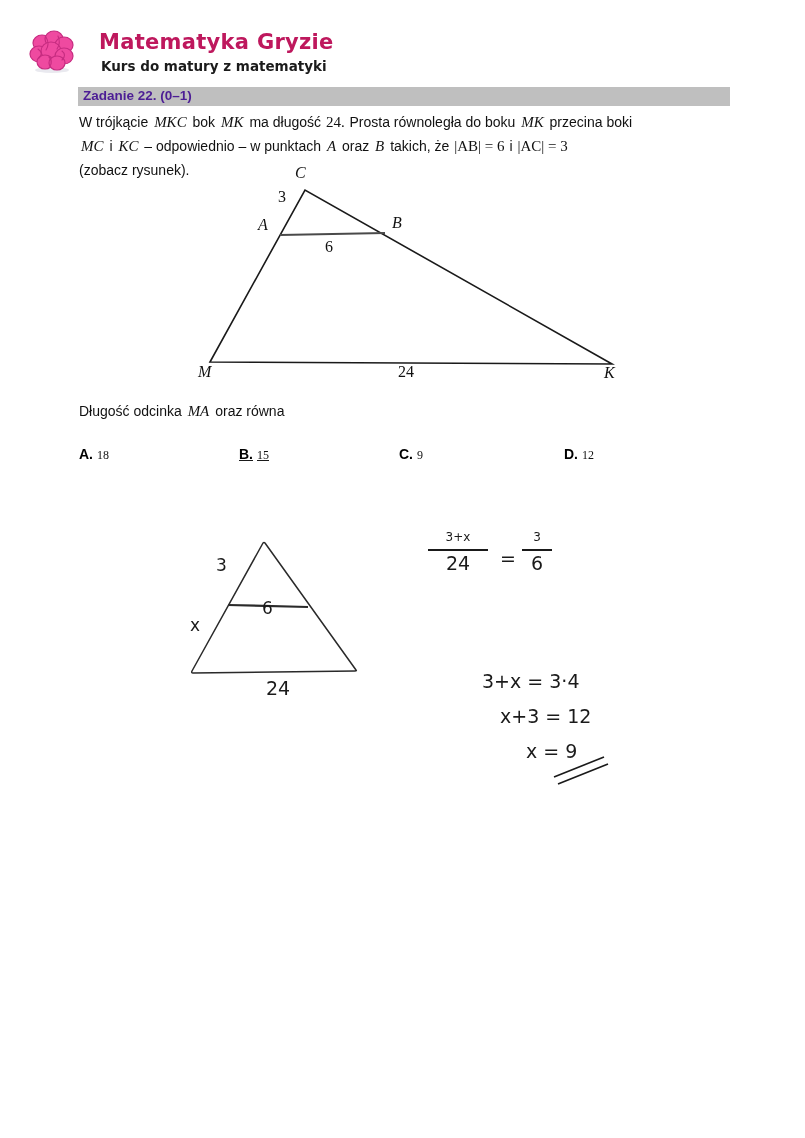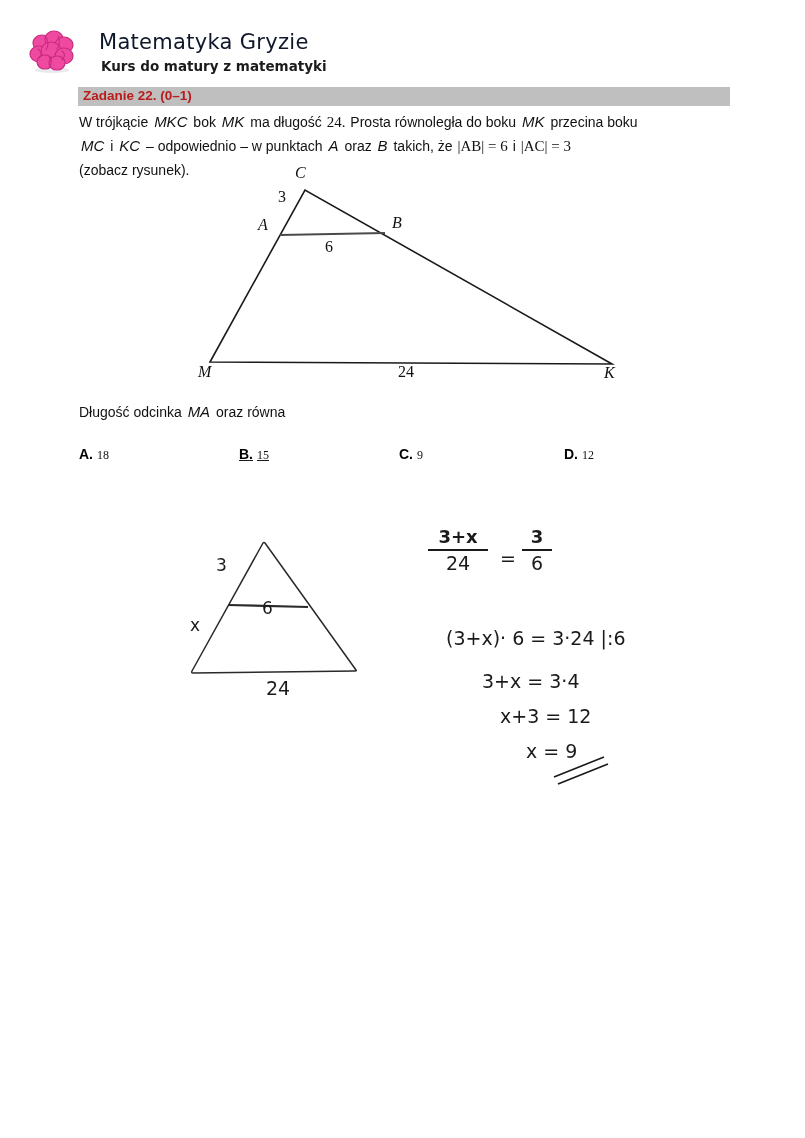--- a/index.html
+++ b/index.html
@@ -28,23 +28,23 @@
     left: 26px;
     top: 27px;
     width: 52px;
     height: 48px;
   }
   #brand-title {
     position: absolute;
     left: 99px;
     top: 30px;
     font-size: 21px;
-    font-weight: normal;
+    font-weight: bold;
     letter-spacing: 0.3px;
-    color: #0f172a;
+    color: #be185d;
     font-family: "DejaVu Sans", sans-serif;
     white-space: nowrap;
   }
   #brand-subtitle {
     position: absolute;
     left: 101px;
     top: 58px;
     font-size: 13.5px;
     font-weight: bold;
     color: #1b1b1b;
@@ -61,37 +61,37 @@
     width: 652px;
     height: 19px;
     background: #bfbfbf;
   }
   #task-banner-label {
     position: absolute;
     left: 5px;
     top: 1px;
     font-size: 13.5px;
     font-weight: bold;
-    color: #b91c1c;
+    color: #4c1d95;
     font-family: "Liberation Sans", sans-serif;
     white-space: nowrap;
   }
 
   
   #problem-statement {
     position: absolute;
     left: 79px;
     top: 110px;
     width: 660px;
     font-size: 14px;
     line-height: 24px;
     color: #111111;
   }
   .mathit {
-    font-family: Liberation Sans, sans-serif;
+    font-family: Liberation Serif, serif;
     font-style: italic;
     font-size: 15px;
     padding: 0 2px;
   }
   .mathnum {
     font-family: "Liberation Serif", serif;
     font-size: 15px;
     padding: 0 1px;
     margin-top: 16px;
   }
@@ -172,23 +172,22 @@
   }
   .hand-sm { font-size: 17px; }
   .hand-md { font-size: 19px; }
   .frac {
     position: absolute;
     text-align: center;
     font-family: "DejaVu Sans", sans-serif;
     color: #1a1a1a;
   }
   .frac .num {
-    font-size: 18px;
+    font-size: 12px;
     line-height: 20px;
-    font-weight: bold;
   }
   .frac .bar {
     height: 2px;
     background: #1a1a1a;
     margin: 2px 0;
   }
   .frac .den {
     font-size: 19px;
     line-height: 20px;
   }
@@ -231,21 +230,21 @@
 
 <div id="problem-statement">
   <span>W trójkącie</span>
   <span class="mathit">MKC</span>
   <span>bok</span>
   <span class="mathit">MK</span>
   <span>ma długość</span>
   <span class="mathnum">24.</span>
   <span>Prosta równoległa do boku</span>
   <span class="mathit">MK</span>
-  <span>przecina boku</span>
+  <span>przecina boki</span>
   <br>
   <span class="mathit">MC</span>
   <span>i</span>
   <span class="mathit">KC</span>
   <span>– odpowiednio – w punktach</span>
   <span class="mathit">A</span>
   <span>oraz</span>
   <span class="mathit">B</span>
   <span>takich, że</span>
   <span class="mathnum">|AB| = 6</span>
@@ -314,21 +313,20 @@
   </div>
 
   <div class="hand hand-md" style="left:500px; top:42px;">=</div>
 
   <div class="frac" style="left:522px; top:22px; width:30px;">
     <div class="num">3</div>
     <div class="bar"></div>
     <div class="den">6</div>
   </div>
 
-  <div class="hand hand-md" style="left:446px; top:122px;">(3+x)· 6 = 3·24  |:6</div>
   <div class="hand hand-md" style="left:482px; top:165px;">3+x = 3·4</div>
   <div class="hand hand-md" style="left:500px; top:200px;">x+3 = 12</div>
   <div class="hand hand-md" style="left:526px; top:235px;">x = 9</div>
 
   <svg style="position:absolute; left:552px; top:250px;" width="60" height="32" viewBox="0 0 60 32" xmlns="http://www.w3.org/2000/svg">
     <line x1="2" y1="22" x2="52" y2="2" stroke="#1a1a1a" stroke-width="1.6"></line>
     <line x1="6" y1="29" x2="56" y2="9" stroke="#1a1a1a" stroke-width="1.6"></line>
   </svg>
 </div>
 

